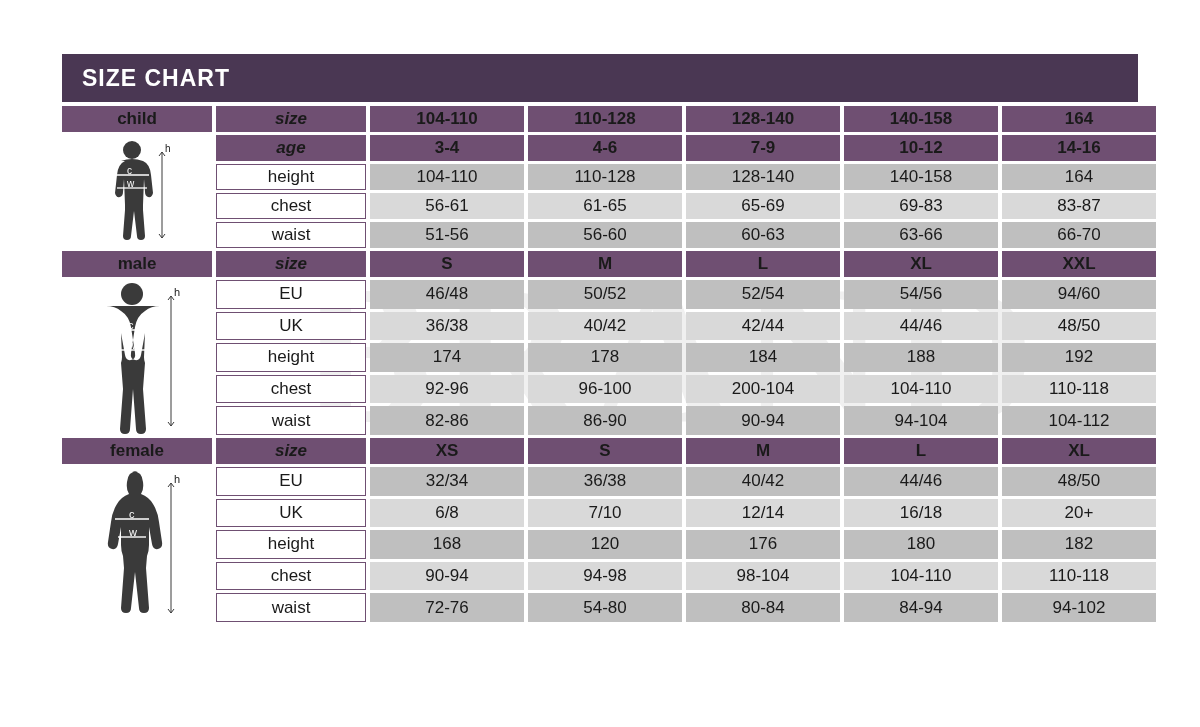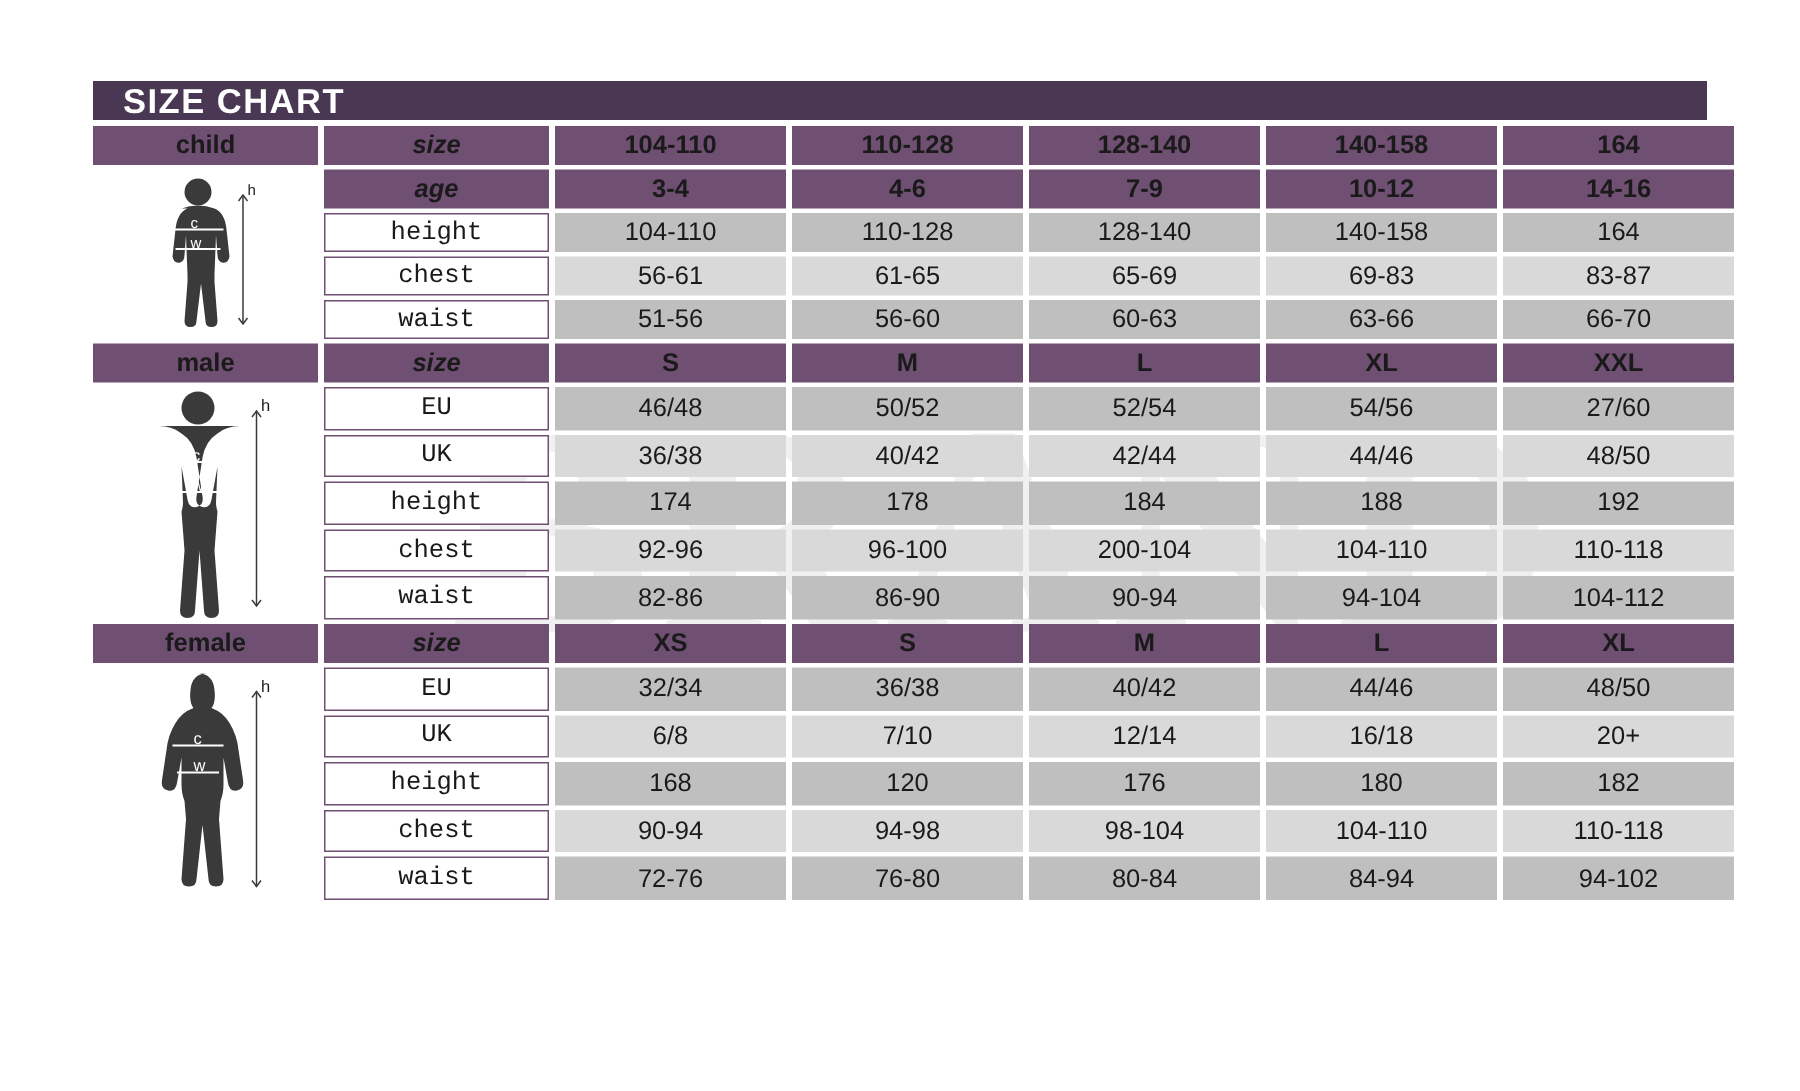--- a/index.html
+++ b/index.html
@@ -43,21 +43,21 @@
     position: absolute;
     left: 62px;
     top: 54px;
     width: 1076px;
     z-index: 2;
   }
 
   .title-bar {
     background: #4a3753;
     color: #ffffff;
-    height: 26px;
+    height: 48px;
     display: flex;
     align-items: center;
     padding-left: 20px;
     box-sizing: border-box;
   }
   .title-bar .title {
     font-size: 23px;
     font-weight: bold;
     letter-spacing: 1px;
   }
@@ -96,21 +96,20 @@
     font-weight: bold;
     font-size: 18px;
     font-style: italic;
   }
   .cell-rowhead-light {
     background: #ffffff;
     color: #1a1a1a;
     border: 1.5px solid #6f4f72;
     box-sizing: border-box;
     font-size: 17px;
-    font-family: Liberation Mono, monospace;
   }
   .cell-colhead {
     background: #6f4f72;
     color: #ffffff;
     font-weight: bold;
     font-size: 18px;
   }
   .cell-val-a {
     background: #bfbfbf;
   }
@@ -247,21 +246,21 @@
       <text x="51" y="49" font-size="11" font-family="Liberation Sans, sans-serif" fill="#ffffff">c</text>
       <text x="51" y="69" font-size="11" font-family="Liberation Sans, sans-serif" fill="#ffffff">w</text>
     </svg>
               </div>
             </td>
             <td class="cell-rowhead-light">EU</td>
             <td class="cell-val-a">46/48</td>
             <td class="cell-val-a">50/52</td>
             <td class="cell-val-a">52/54</td>
             <td class="cell-val-a">54/56</td>
-            <td class="cell-val-a">27/60</td>
+            <td class="cell-val-a">94/60</td>
           </tr>
           <tr>
             <td class="cell-rowhead-light">UK</td>
             <td class="cell-val-b">36/38</td>
             <td class="cell-val-b">40/42</td>
             <td class="cell-val-b">42/44</td>
             <td class="cell-val-b">44/46</td>
             <td class="cell-val-b">48/50</td>
           </tr>
           <tr>
@@ -346,21 +345,21 @@
             <td class="cell-rowhead-light">chest</td>
             <td class="cell-val-b">90-94</td>
             <td class="cell-val-b">94-98</td>
             <td class="cell-val-b">98-104</td>
             <td class="cell-val-b">104-110</td>
             <td class="cell-val-b">110-118</td>
           </tr>
           <tr>
             <td class="cell-rowhead-light">waist</td>
             <td class="cell-val-a">72-76</td>
-            <td class="cell-val-a">76-80</td>
+            <td class="cell-val-a">54-80</td>
             <td class="cell-val-a">80-84</td>
             <td class="cell-val-a">84-94</td>
             <td class="cell-val-a">94-102</td>
           </tr>
         </tbody>
     </table>
   </div>
 
 </div>
 

